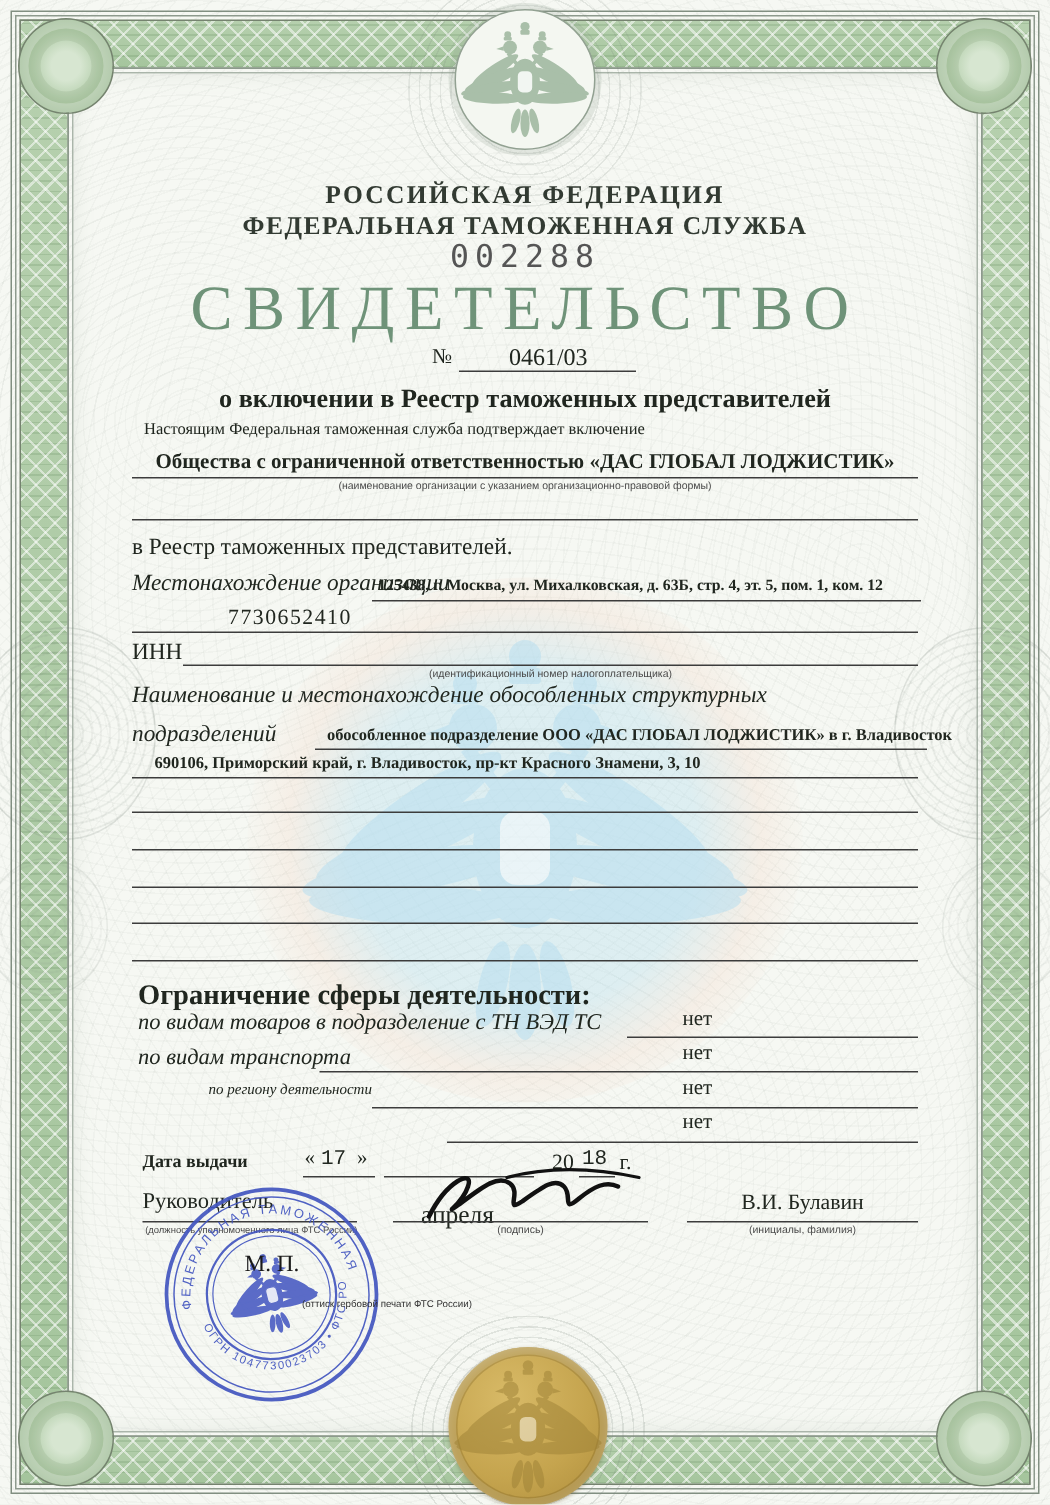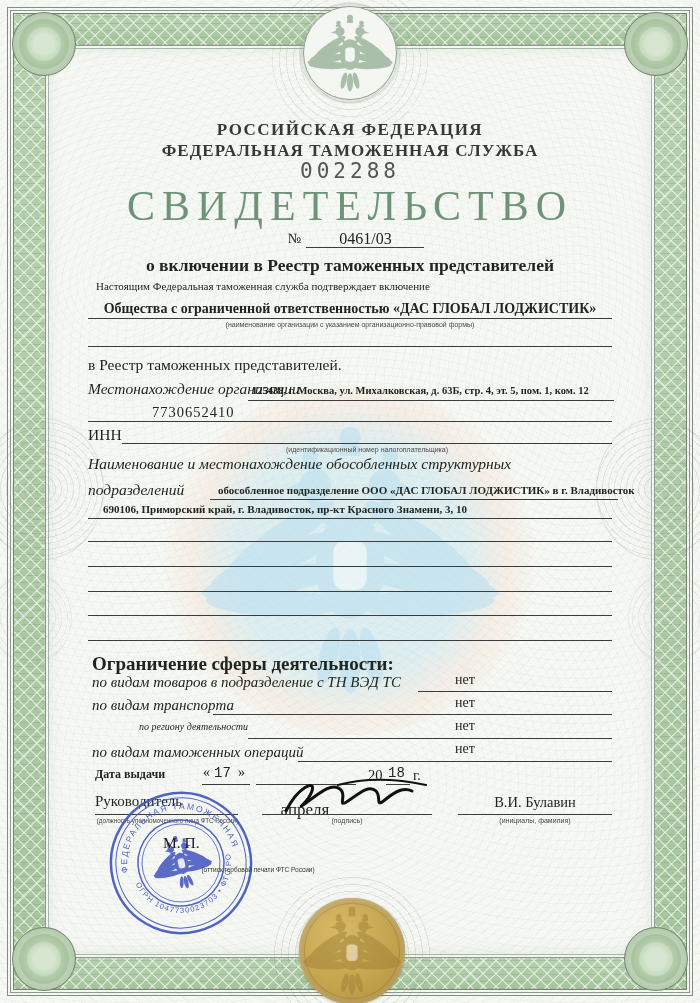--- a/index.html
+++ b/index.html
@@ -182,21 +182,20 @@
   <div class="t" style="left:92px;top:653px;font-size:19px;font-weight:600;">Ограничение сферы деятельности:</div>
   <div class="t lbl-i" style="left:92px;top:674px;font-size:15px;">по видам товаров в подразделение с ТН ВЭД ТС</div>
   <div class="t net" style="left:455px;top:672px;">нет</div>
   <div class="u" style="left:418px;top:691px;width:194px;"></div>
   <div class="t lbl-i" style="left:92px;top:697px;font-size:15px;">по видам транспорта</div>
   <div class="t net" style="left:455px;top:695px;">нет</div>
   <div class="u" style="left:213px;top:714px;width:399px;"></div>
   <div class="t lbl-i" style="left:92px;top:721px;font-size:10px;margin-left:47px;">по региону деятельности</div>
   <div class="t net" style="left:455px;top:718px;">нет</div>
   <div class="u" style="left:248px;top:738px;width:364px;"></div>
-  <div class="t lbl-i" style="left:92px;top:744px;font-size:15px;">по видам таможенных операций</div>
   <div class="t net" style="left:455px;top:741px;">нет</div>
   <div class="u" style="left:298px;top:761px;width:314px;"></div>
 
   <div class="t" style="left:95px;top:767px;font-size:12px;font-weight:bold;">Дата выдачи</div>
   <div class="t" style="left:203px;top:765px;font-size:14px;">«</div>
   <div class="t mono" style="left:214px;top:765px;font-size:14px;">17</div>
   <div class="t" style="left:238px;top:765px;font-size:14px;">»</div>
   <div class="u" style="left:202px;top:784px;width:48px;"></div>
   <div class="t" style="left:256px;top:800px;width:98px;text-align:center;font-size:17px;">апреля</div>
   <div class="u" style="left:256px;top:784px;width:100px;"></div>

